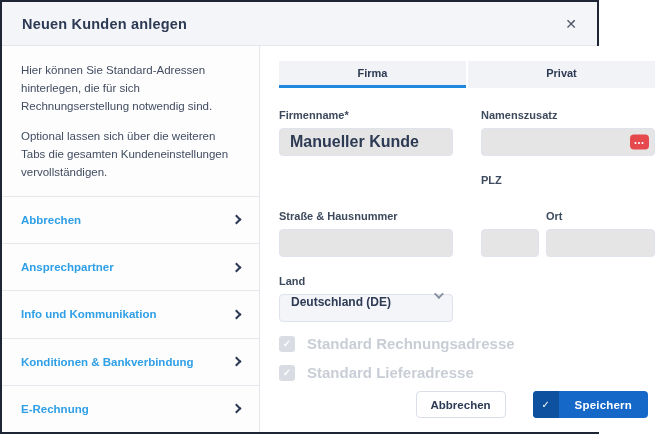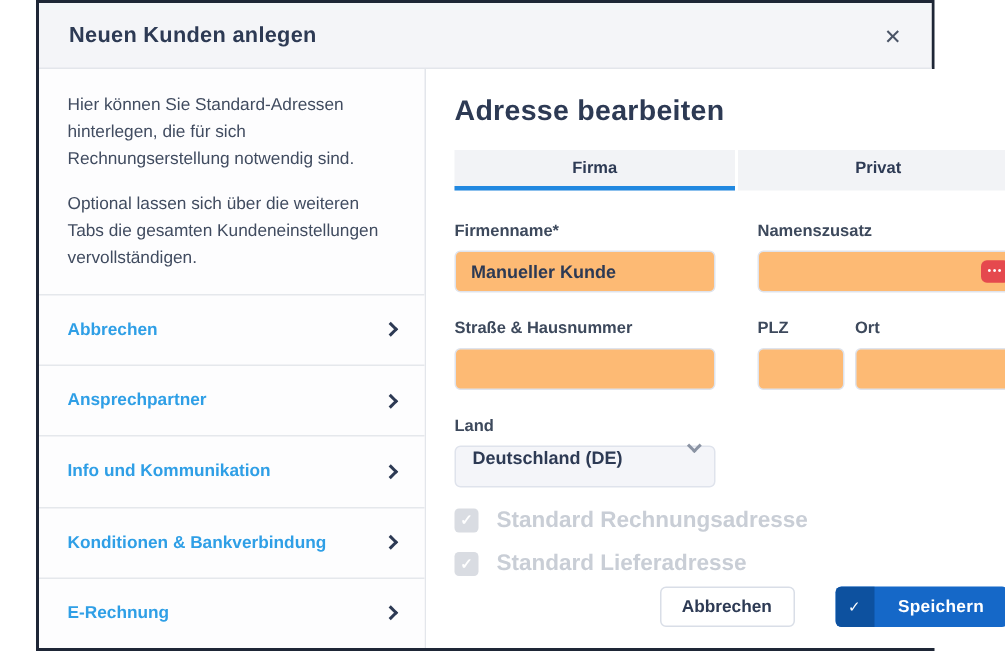--- a/index.html
+++ b/index.html
@@ -3,21 +3,21 @@
 <meta charset="utf-8">
 <style>
   * { margin:0; padding:0; box-sizing:border-box; }
   html,body { width:670px; height:434px; background:#fff; }
   body { font-family:"Liberation Sans", sans-serif; }
 
   .dialog {
     width:599px; height:434px;
     border:2px solid #1e2636;
     background:#fff;
-    display:flex; flex-direction:column;margin-left:24px;
+    display:flex; flex-direction:column;
   }
 
   
   .header {
     height:44px; min-height:44px;
     background:#f4f5f8;
     border-bottom:1px solid #e3e6eb;
     display:flex; align-items:center; justify-content:space-between;
     padding:0 20px;
   }
@@ -65,31 +65,31 @@
   .tab.active { border-bottom-color:#2188e0; }
 
   .row { display:flex; align-items:flex-end; }
   .row-1 { margin-top:21px; }
   .row-2 { margin-top:18px; }
   .row-3 { margin-top:18px; }
   .fld { display:flex; flex-direction:column; }
   .fld-label { font-size:11px; font-weight:700; color:#3d495c; margin-bottom:7px; }
   .tb {
     height:28px; width:100%;
-    background:#fdba74;
+    background:#e5e5e5;
     border:1px solid #dfe3ec; border-radius:4px;
     padding:0 10px;
     font-family:"Liberation Sans", sans-serif;
-    font-size:12px; font-weight:700; color:#2d3a54;
+    font-size:16px; font-weight:700; color:#2d3a54;
     outline:none;
   }
   .w-main { width:174px; }
   .fld-grow { flex:1; }
   .gap-col { margin-left:28px; }
-  .w-plz { width:58px; }
+  .w-plz { width:58px;gap:36px; }
   .w-ort { width:109px; margin-left:7px; }
 
   .input-wrap { position:relative; }
   .ext-badge {
     position:absolute; right:6px; top:50%; transform:translateY(-50%);
     width:19px; height:15px; background:#e5494e; border-radius:4px;
     display:flex; align-items:center; justify-content:center;
     color:#fff; font-size:7px; letter-spacing:1px; line-height:1;
     cursor:pointer;
   }
@@ -176,21 +176,20 @@
           <span class="chev-right"></span>
         </div>
         <div class="nav-item">
           <span class="nav-label">E-Rechnung</span>
           <span class="chev-right"></span>
         </div>
       </div>
     </div>
 
     <div class="main">
-      <div class="heading">Adresse bearbeiten</div>
 
       <div class="tabs">
         <div class="tab active">Firma</div>
         <div class="tab">Privat</div>
       </div>
 
       <div class="row row-1">
         <div class="fld w-main">
           <label class="fld-label">Firmenname*</label>
           <input class="tb" type="text" value="Manueller Kunde" style="">

